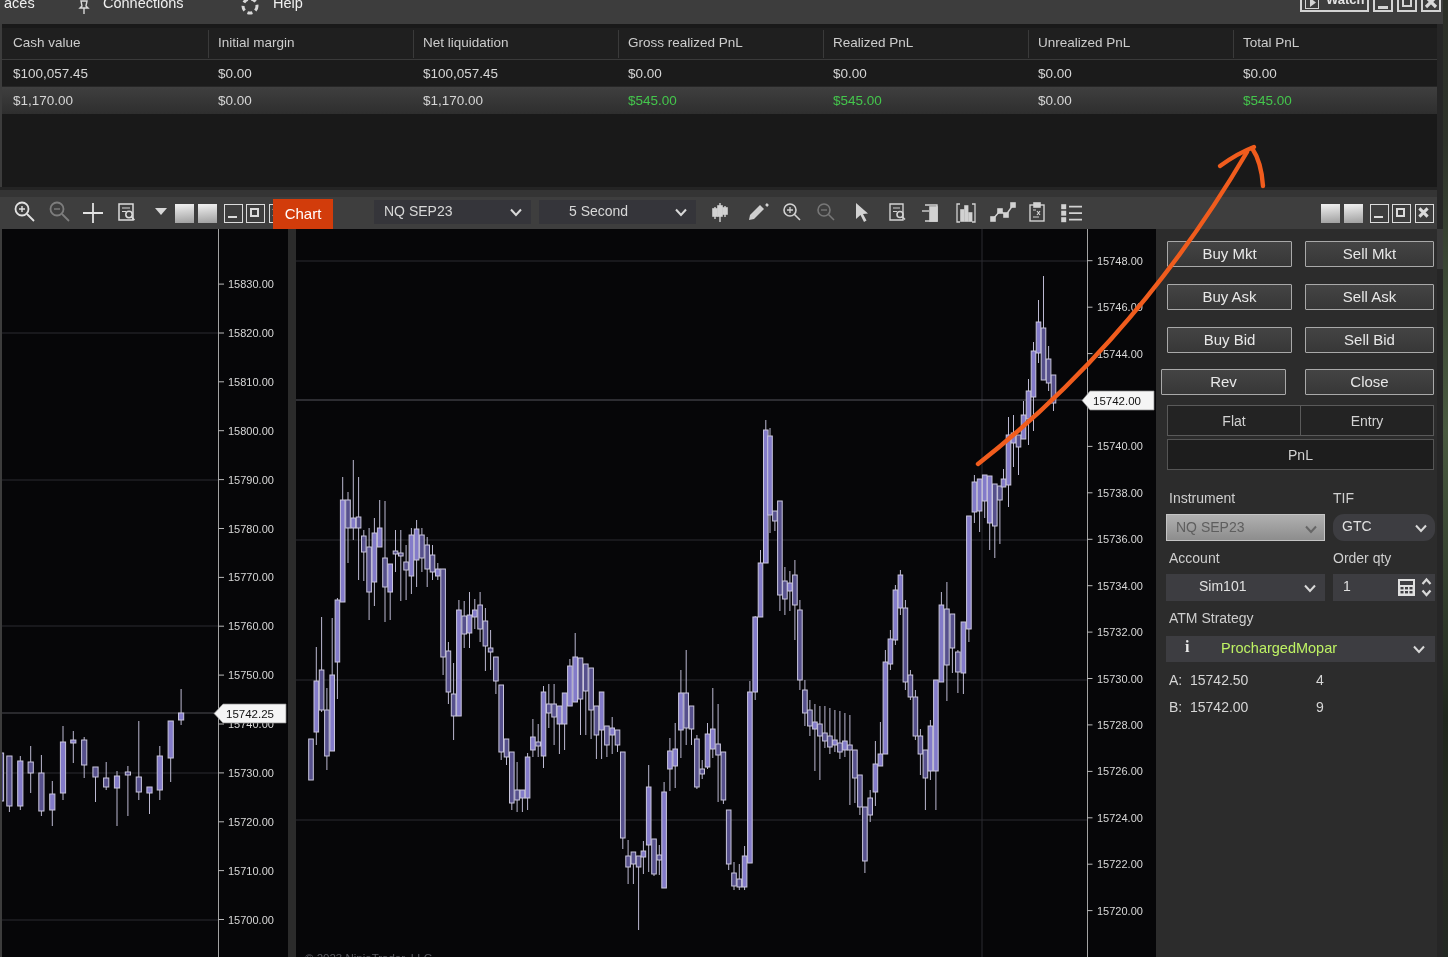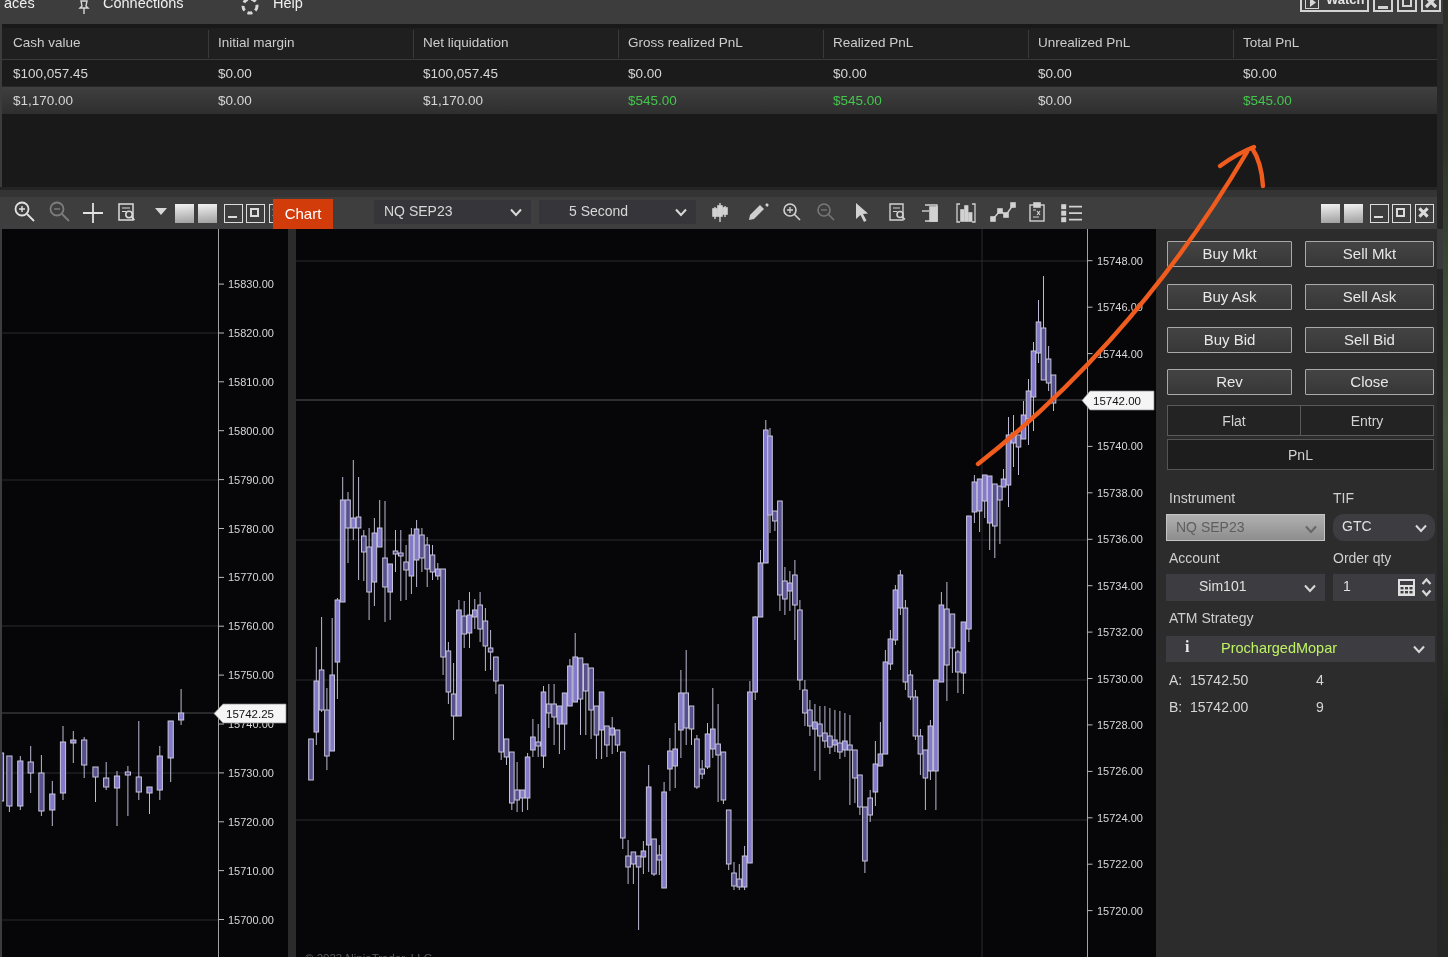--- a/index.html
+++ b/index.html
@@ -715,21 +715,21 @@
 </svg>
 </div>
 
 <div class="abs" style="left:1156px;top:229px;width:281px;height:728px;background:#2c2c2c;">
   <div class="btn" style="left:11px;top:12px;">Buy Mkt</div>
   <div class="btn" style="left:149px;top:12px;width:129px;">Sell Mkt</div>
   <div class="btn" style="left:11px;top:55px;">Buy Ask</div>
   <div class="btn" style="left:149px;top:55px;width:129px;">Sell Ask</div>
   <div class="btn" style="left:11px;top:98px;">Buy Bid</div>
   <div class="btn" style="left:149px;top:98px;width:129px;">Sell Bid</div>
-  <div class="btn" style="left:11px;top:140px;">Rev</div>
+  <div class="btn" style="left:5px;top:140px;">Rev</div>
   <div class="btn" style="left:149px;top:140px;width:129px;">Close</div>
   <div class="abs" style="left:11px;top:176px;width:134px;height:31px;background:#232323;border:1px solid #5a5a5a;color:#d2d2d2;font-size:14px;text-align:center;line-height:30px;">Flat</div>
   <div class="abs" style="left:145px;top:176px;width:133px;height:31px;background:#232323;border:1px solid #5a5a5a;border-left:none;color:#d2d2d2;font-size:14px;text-align:center;line-height:30px;">Entry</div>
   <div class="abs" style="left:11px;top:210px;width:267px;height:31px;background:#1d1d1d;border:1px solid #555;color:#d2d2d2;font-size:14px;text-align:center;line-height:30px;">PnL</div>
 
   <div class="lbl" style="left:13px;top:261px;font-size:14px;">Instrument</div>
   <div class="lbl" style="left:177px;top:261px;font-size:14px;">TIF</div>
   <div class="abs" style="left:10px;top:285px;width:159px;height:27px;background:linear-gradient(#b0b0b0,#8d8d8d);border:1px solid #c4c4c4;">
     <div class="abs" style="left:9px;top:4px;font-size:14px;color:#5e5e5e;">NQ SEP23</div>
     <svg class="abs" style="left:138px;top:10px;" width="12" height="9">

